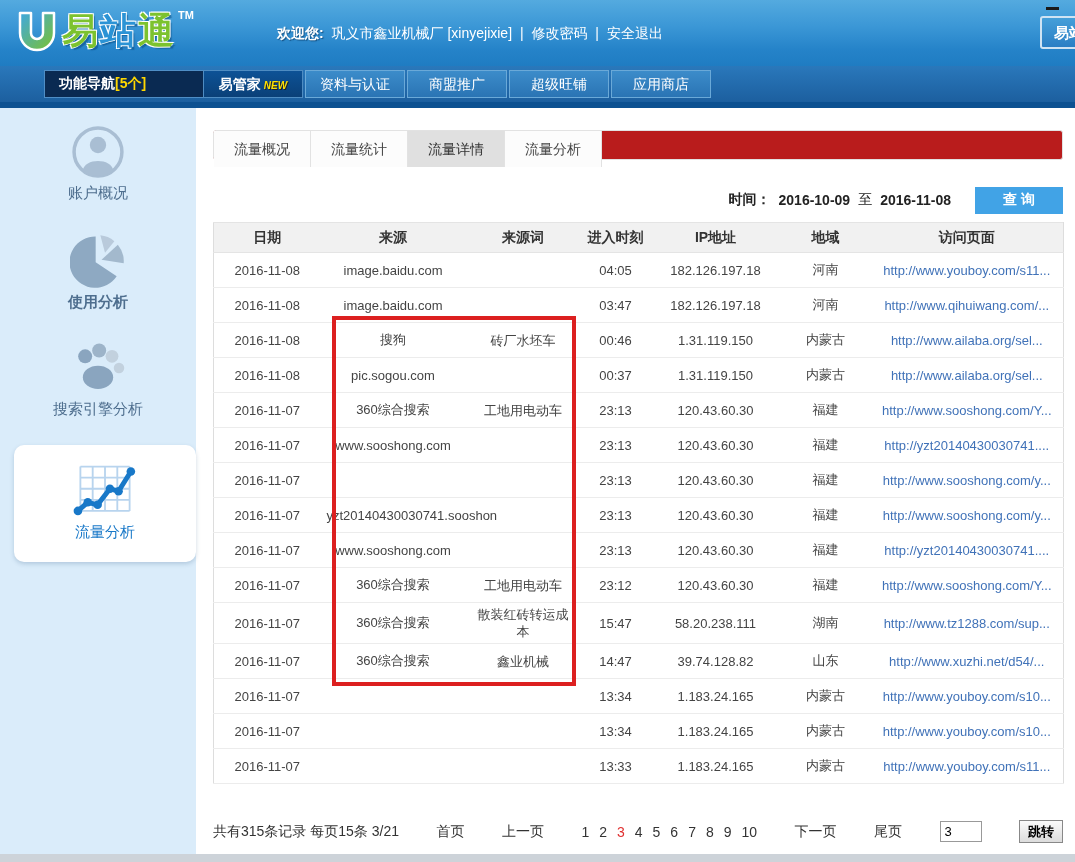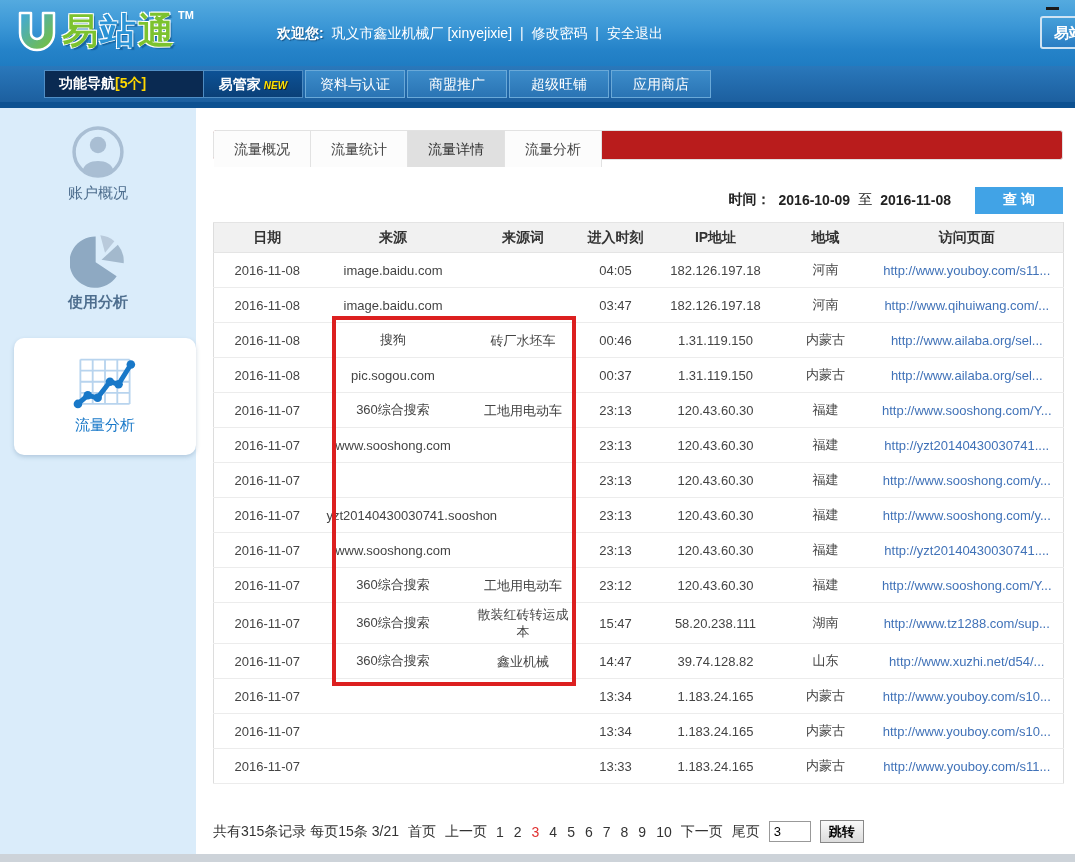--- a/index.html
+++ b/index.html
@@ -78,21 +78,21 @@
   .traffic-table td.col-keyword { white-space:normal; line-height:17px; }
   .traffic-table tbody td:first-child { border-left:1px solid #ddd; }
   .traffic-table tbody td:last-child { border-right:1px solid #ddd; }
   .link { color:#4072b8; text-decoration:none; cursor:pointer; }
 
   .highlight-box { position:absolute; left:332px; top:316px; width:244px; height:370px;
     border:4px solid #dc2020; z-index:5; pointer-events:none; }
 
   
   .pagination { position:absolute; left:213px; top:820px; width:850px; display:flex; align-items:center;
-    justify-content:flex-start; font-size:14px; color:#333; gap:9px; }
+    justify-content:space-between; font-size:14px; color:#333; gap:9px; }
   .pg-text { cursor:pointer; } .pg-static { cursor:default; }
   .page-num { cursor:pointer; }
   .page-num.current { color:#e03030; }
   .jump-input { width:42px; height:21px; border:1px solid #999; font-size:13px; padding-left:4px; font-family:inherit; }
   .jump-btn { height:23px; padding:0 8px; font-size:13px; font-weight:bold; font-family:inherit;
     background:linear-gradient(180deg,#fafafa,#dcdcdc); border:1px solid #888; cursor:pointer; }
 
   .bottom-strip { position:absolute; left:0; top:854px; width:1075px; height:8px; background:#cdd3d9; }
 </style>
 </head>
@@ -152,20 +152,30 @@
     </svg>
     <span class="side-label">账户概况</span>
   </div>
   <div class="side-item si-2">
     <svg width="56" height="56" viewBox="0 0 48 48">
       <path d="M22 25 L22 3 A22 22 0 1 0 40 37 z" fill="#8ea9c2"></path>
       <path d="M26 2 A22 22 0 0 1 38 7 L30 17 z" fill="#b9cadb"></path>
       <path d="M41 10 A22 22 0 0 1 46 26 L27 23 z" fill="#a3b9cd"></path>
     </svg>
     <span class="side-label">使用分析</span>
+  </div>
+  <div class="side-item si-3">
+    <svg width="56" height="56" viewBox="0 0 48 48">
+      <circle cx="13" cy="14" r="6" fill="#8aa5bf"></circle>
+      <circle cx="25" cy="9" r="6" fill="#9db4c9"></circle>
+      <circle cx="36" cy="14" r="5.5" fill="#c2d1de"></circle>
+      <circle cx="42" cy="24" r="4.5" fill="#c2d1de"></circle>
+      <ellipse cx="24" cy="32" rx="13" ry="10" fill="#8aa5bf"></ellipse>
+    </svg>
+    <span class="side-label">搜索引擎分析</span>
   </div>
   <div class="side-item active-card">
     <svg width="64" height="58" viewBox="0 0 52 46">
       <g stroke="#b8d4ee" stroke-width="1.5">
         <path d="M6 4 h40 M6 13 h40 M6 22 h40 M6 31 h40 M6 40 h40"></path>
         <path d="M6 4 v36 M16 4 v36 M26 4 v36 M36 4 v36 M46 4 v36"></path>
       </g>
       <polyline points="4,40 12,33 20,35 30,22 37,24 47,8" fill="none" stroke="#1878c8" stroke-width="4" stroke-linejoin="round" stroke-linecap="round"></polyline>
       <circle cx="4" cy="40" r="3.5" fill="#1878c8"></circle>
         <circle cx="12" cy="33" r="3.5" fill="#1878c8"></circle>

